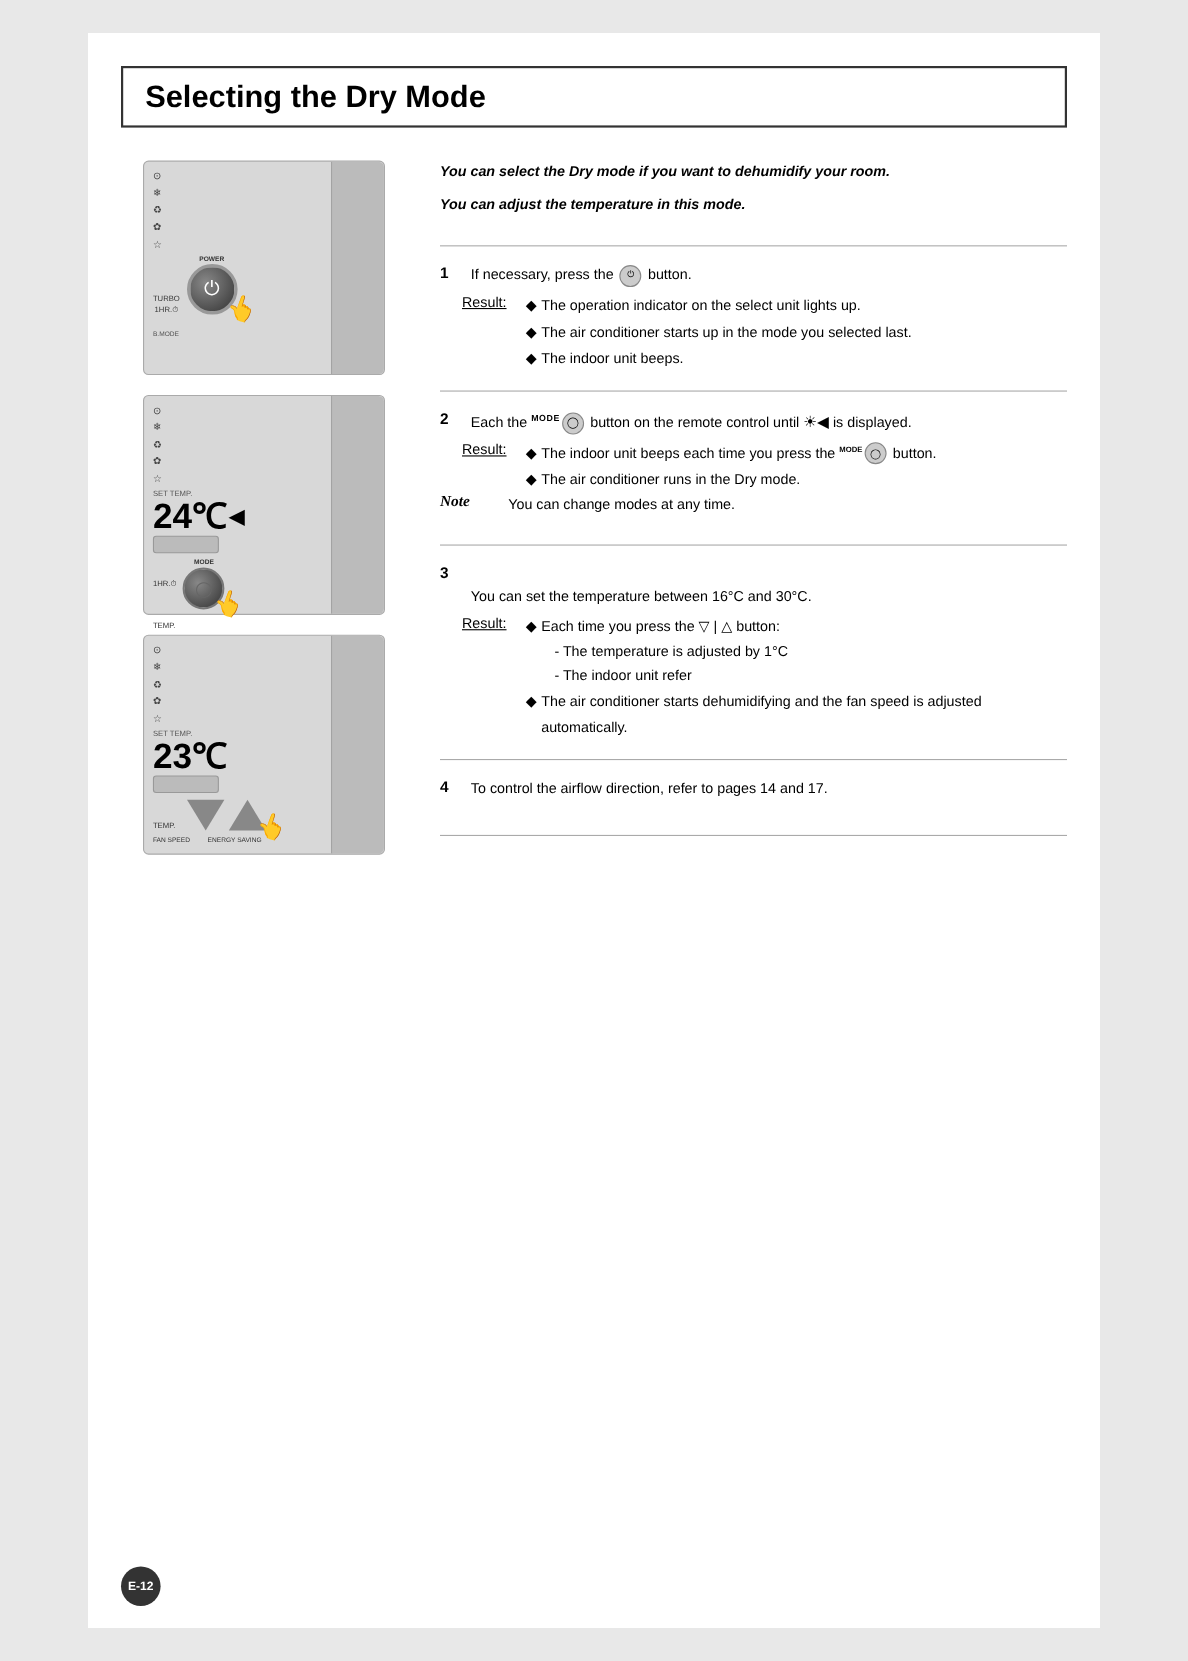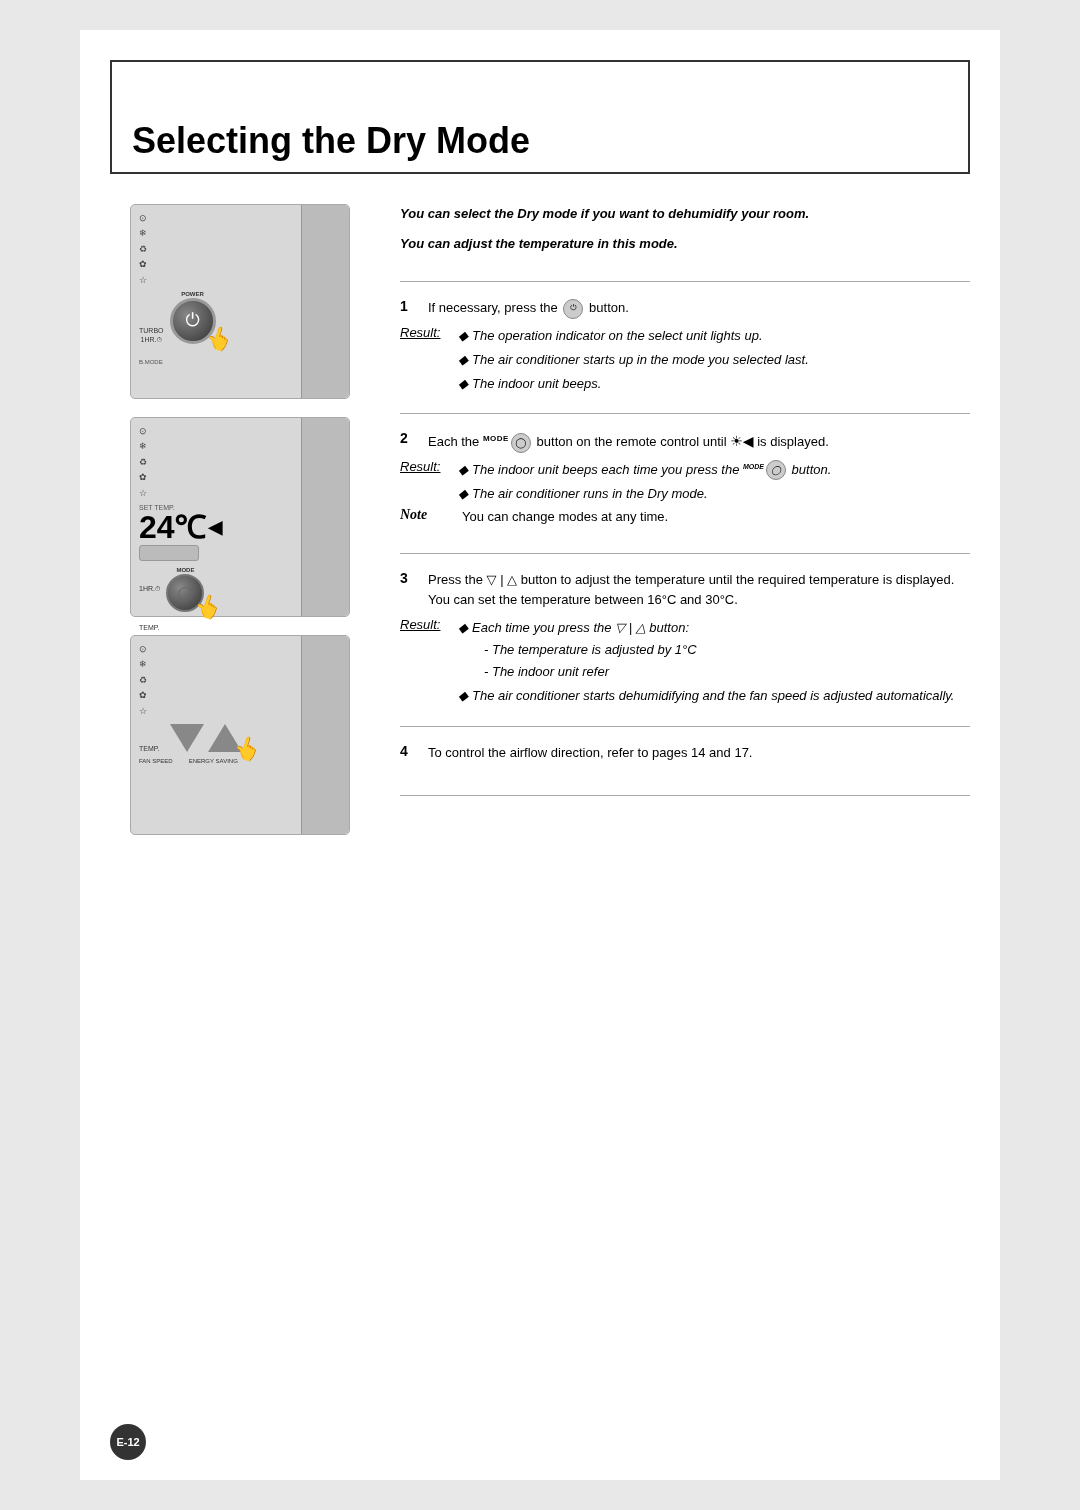--- a/index.html
+++ b/index.html
@@ -19,24 +19,23 @@
       margin: 30px auto;
       padding: 0;
       position: relative;
     }
     .page-title {
       border: 2px solid #333;
       margin: 30px 30px 20px 30px;
       padding: 10px 20px;
     }
     .page-title h1 {
-      font-size: 36px;
+      font-size: 28px;
       font-weight: bold;
       color: #000;
-      margin-top: 48px;
     }
     .content-area {
       display: flex;
       padding: 10px 30px;
       gap: 20px;
     }
     .left-panel {
       width: 260px;
       flex-shrink: 0;
       display: flex;
@@ -71,21 +70,21 @@
     }
     .step-content {
       font-size: 13px;
       line-height: 1.6;
       flex: 1;
     }
     .result-row {
       display: flex;
       gap: 6px;
       margin-top: 4px;
-      font-style: italic;
+      margin-left: 20px;
     }
     .result-label {
       font-size: 13px;
       font-weight: normal;
       text-decoration: underline;
       min-width: 52px;
     }
     .result-content {
       font-size: 13px;
       line-height: 1.7;
@@ -259,20 +258,27 @@
       <div class="remote-panel" style="height:200px;margin-top:8px;">
         <div class="rp-sidebar"></div>
         <div class="rp-content">
           <div class="rp-icons">
             <span class="rp-icon">⊙</span>
             <span class="rp-icon">❄</span>
             <span class="rp-icon">♻</span>
             <span class="rp-icon">✿</span>
             <span class="rp-icon">☆</span>
           </div>
+          <div style="position:relative;">
+            <div style="font-size:7px;color:#555;margin-bottom:0px;">SET TEMP.</div>
+            <div style="display:flex;align-items:center;gap:2px;">
+              <span style="font-size:32px;font-weight:bold;color:#000;line-height:1;">23℃</span>
+            </div>
+            <div style="width:60px;height:16px;background:#bbb;border:1px solid #999;border-radius:3px;margin:2px 0;"></div>
+          </div>
           <div style="display:flex;align-items:flex-end;gap:10px;margin-top:6px;position:relative;">
             <div style="display:flex;flex-direction:column;align-items:center;">
               <span style="font-size:7px;color:#333;">TEMP.</span>
             </div>
             <div style="display:flex;gap:4px;align-items:center;position:relative;">
 
               <div style="width:34px;height:0;border-left:17px solid transparent;border-right:17px solid transparent;border-top:28px solid #888;cursor:pointer;"></div>
 
               <div style="width:34px;height:0;border-left:17px solid transparent;border-right:17px solid transparent;border-bottom:28px solid #888;cursor:pointer;"></div>
               <div style="position:absolute;right:-20px;bottom:-10px;font-size:22px;color:#222;transform:rotate(20deg);">👆</div>
@@ -349,21 +355,20 @@
         <div class="note-row" style="margin-top:0;">
           <span class="note-label">Note</span>
           <span class="note-text">You can change modes at any time.</span>
         </div>
       </div>
 
       <div class="step-section">
         <div class="step-row">
           <span class="step-num">3</span>
           <div class="step-content">
-            <span>Press the ▽ | △ button to adjust the temperature until the required temperature is displayed.</span>
             <br>
             <span>You can set the temperature between 16°C and 30°C.</span>
           </div>
         </div>
         <div class="result-row">
           <span class="result-label">Result:</span>
           <div class="result-content">
             <div class="bullet-item">
               <span class="bullet-sym">◆</span>
               <div>

